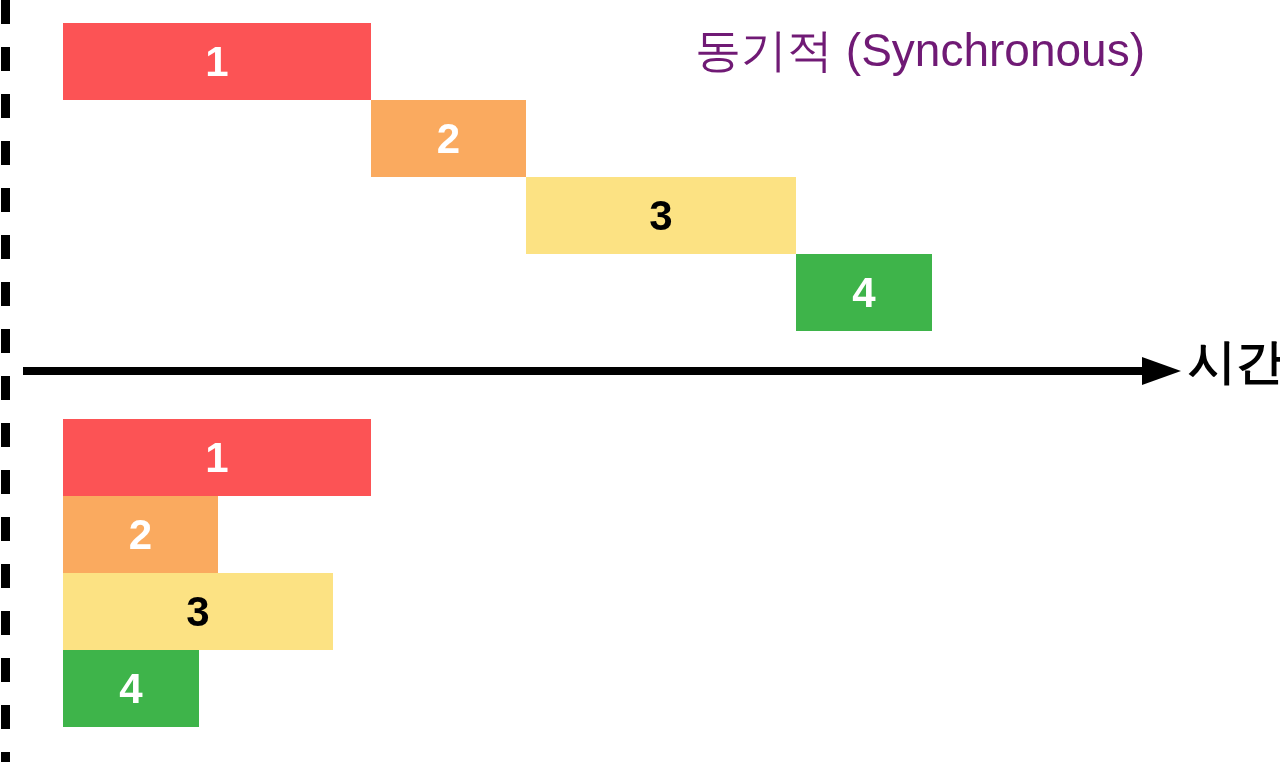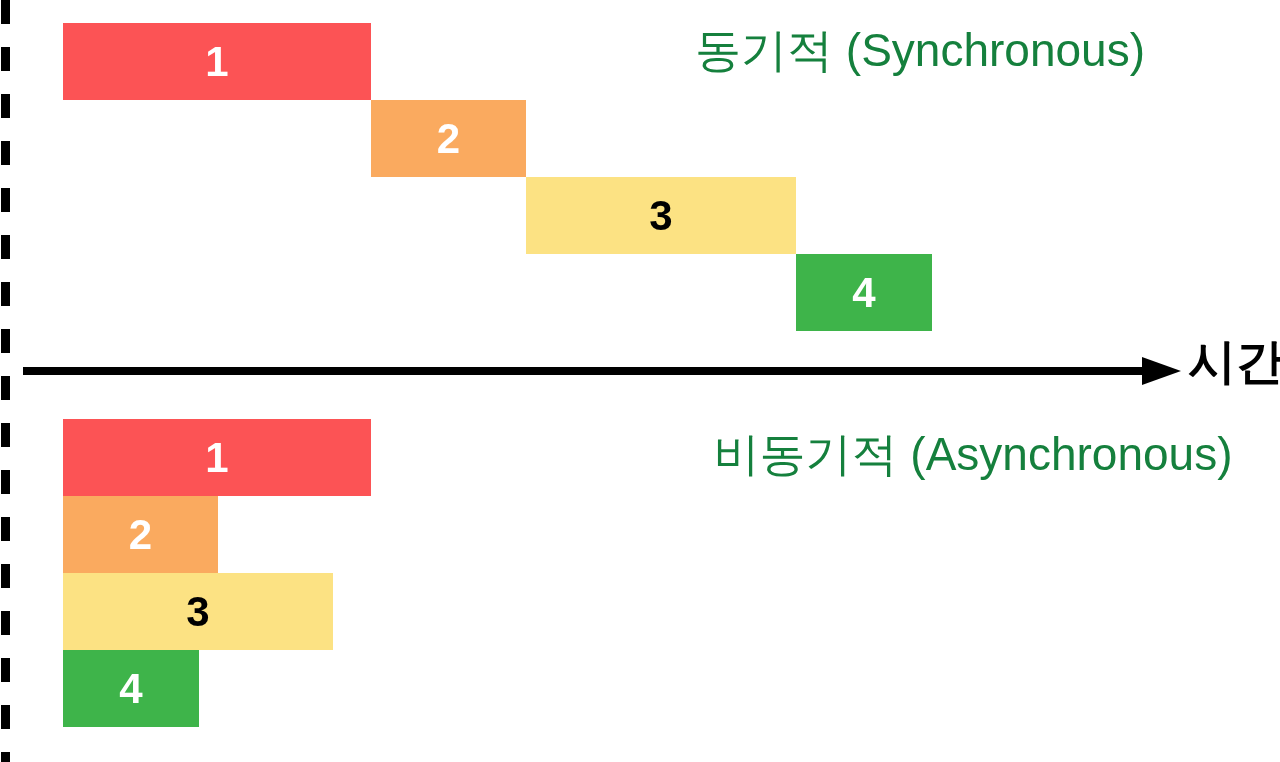--- a/index.html
+++ b/index.html
@@ -29,21 +29,21 @@
     align-items: center;
     justify-content: center;
     font-size: 42px;
     font-weight: 600;
     line-height: 1;
   }
   .section-title {
     position: absolute;
     transform: translate(-50%, -50%);
     font-size: 46px;
-    color: #15803d;
+    color: #701a75;
     white-space: nowrap;
     line-height: 1.1;
   }
   .axis-line {
     position: absolute;
     left: 23px;
     top: 367px;
     width: 1120px;
     height: 8px;
     background: #000;
@@ -71,21 +71,20 @@
 </style>
 </head>
 <body>
 
 <div class="canvas">
 
   <div class="dash-line"></div>
 
   <div class="section-title" style="left:920px; top:50px;">동기적 (Synchronous)</div>
 
-  <div class="section-title" style="left:973px; top:454px;">비동기적 (Asynchronous)</div>
 
   <div class="bars-layer">
       <div class="task-bar" style="left: 63px; top: 23px; width: 308px; height: 77px; background: rgb(252, 83, 85); color: rgb(255, 255, 255);">
         <span>1</span>
       </div>
       <div class="task-bar" style="left: 371px; top: 100px; width: 155px; height: 77px; background: rgb(250, 170, 95); color: rgb(255, 255, 255);">
         <span>2</span>
       </div>
       <div class="task-bar" style="left: 526px; top: 177px; width: 270px; height: 77px; background: rgb(252, 226, 131); color: rgb(0, 0, 0);">
         <span>3</span>

